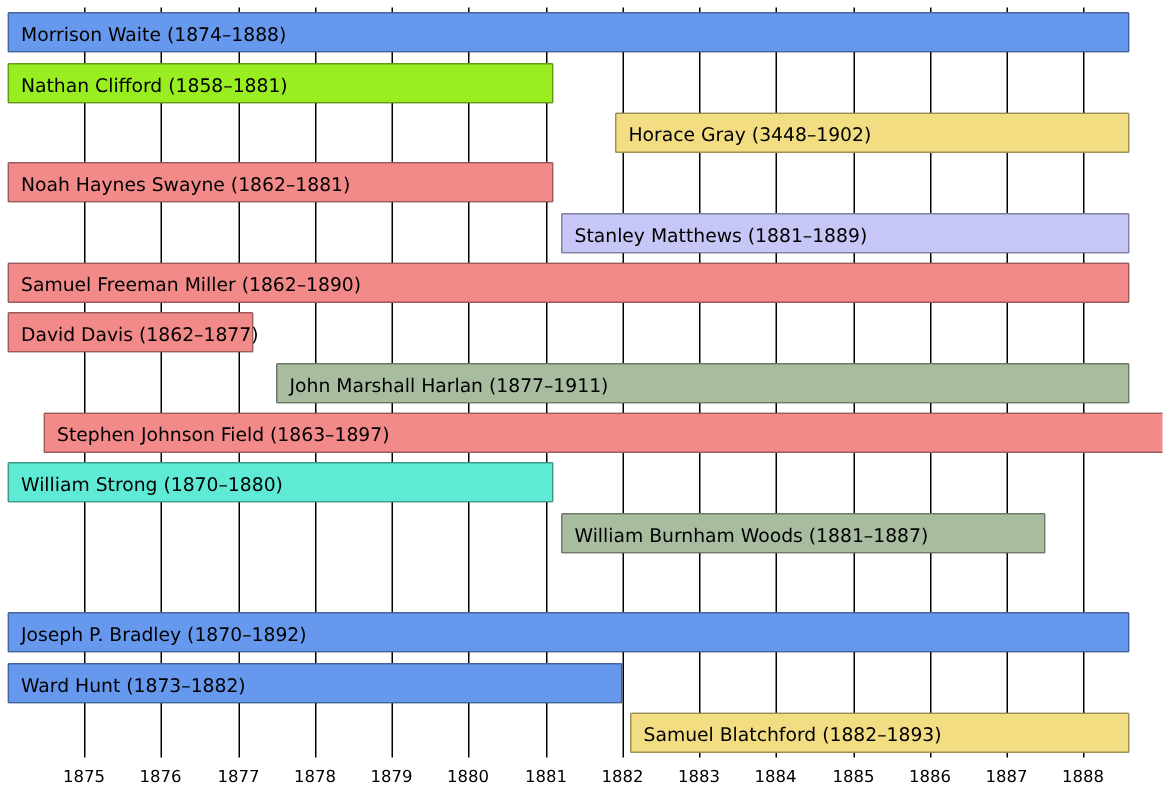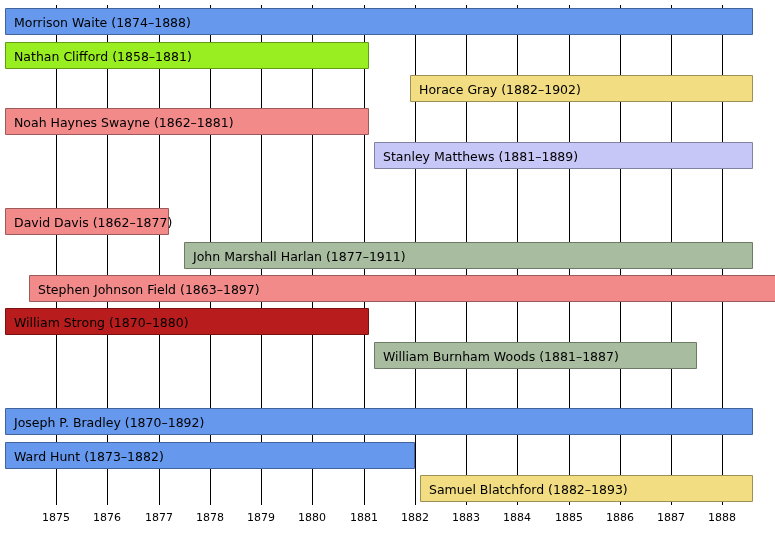--- a/index.html
+++ b/index.html
@@ -102,50 +102,55 @@
           <span class="bar-label inside-left">Morrison Waite (1874–1888)</span>
         </div>
       </div>
       <div class="bar-row" style="top: 37px;">
         <div class="bar" style="left: 0px; width: 364px; background: rgb(153, 238, 34);">
           <span class="bar-label inside-left">Nathan Clifford (1858–1881)</span>
         </div>
       </div>
       <div class="bar-row" style="top: 70px;">
         <div class="bar" style="left: 405px; width: 343px; background: rgb(242, 221, 131);">
-          <span class="bar-label inside-left">Horace Gray (1882–1902)</span>
+          <span class="bar-label inside-left">Horace Gray (3448–1902)</span>
         </div>
       </div>
       <div class="bar-row" style="top: 103px;">
         <div class="bar" style="left: 0px; width: 364px; background: rgb(242, 138, 138);">
           <span class="bar-label inside-left">Noah Haynes Swayne (1862–1881)</span>
         </div>
       </div>
       <div class="bar-row" style="top: 137px;">
         <div class="bar" style="left: 369px; width: 379px; background: rgb(198, 198, 247);">
           <span class="bar-label inside-left">Stanley Matthews (1881–1889)</span>
+        </div>
+      </div>
+      <div class="bar-row" style="top: 170px;">
+        <div class="bar" style="left: 0px; width: 748px; background: rgb(242, 138, 138);">
+          <span class="bar-label inside-left">Samuel Freeman Miller (1862–1890)</span>
         </div>
       </div>
       <div class="bar-row" style="top: 203px;">
         <div class="bar" style="left: 0px; width: 164px; background: rgb(242, 138, 138);">
           <span class="bar-label inside-left">David Davis (1862–1877)</span>
         </div>
       </div>
       <div class="bar-row" style="top: 237px; text-align: center;">
         <div class="bar" style="left: 179px; width: 569px; background: rgb(168, 188, 160);">
           <span class="bar-label inside-left">John Marshall Harlan (1877–1911)</span>
         </div>
       </div>
       <div class="bar-row" style="top: 270px;">
         <div class="bar" style="left: 0px; width: 748px; background: rgb(242, 138, 138); margin-left: 24px;">
           <span class="bar-label inside-left">Stephen Johnson Field (1863–1897)</span>
         </div>
       </div>
       <div class="bar-row" style="top: 303px;">
-        <div class="bar" style="left: 0px; width: 364px; background: #b91c1c;">
+        <div class="bar" style="left: 0px; width: 364px; background: #5eead4;">
           <span class="bar-label inside-left">William Strong (1870–1880)</span>
         </div>
       </div>
       <div class="bar-row" style="top: 337px;">
         <div class="bar" style="left: 369px; width: 323px; background: rgb(168, 188, 160);">
           <span class="bar-label inside-left">William Burnham Woods (1881–1887)</span>
         </div>
       </div>
       <div class="bar-row" style="top: 403px; border-radius: 11px;">
         <div class="bar" style="left: 0px; width: 748px; background: rgb(102, 153, 238);">

